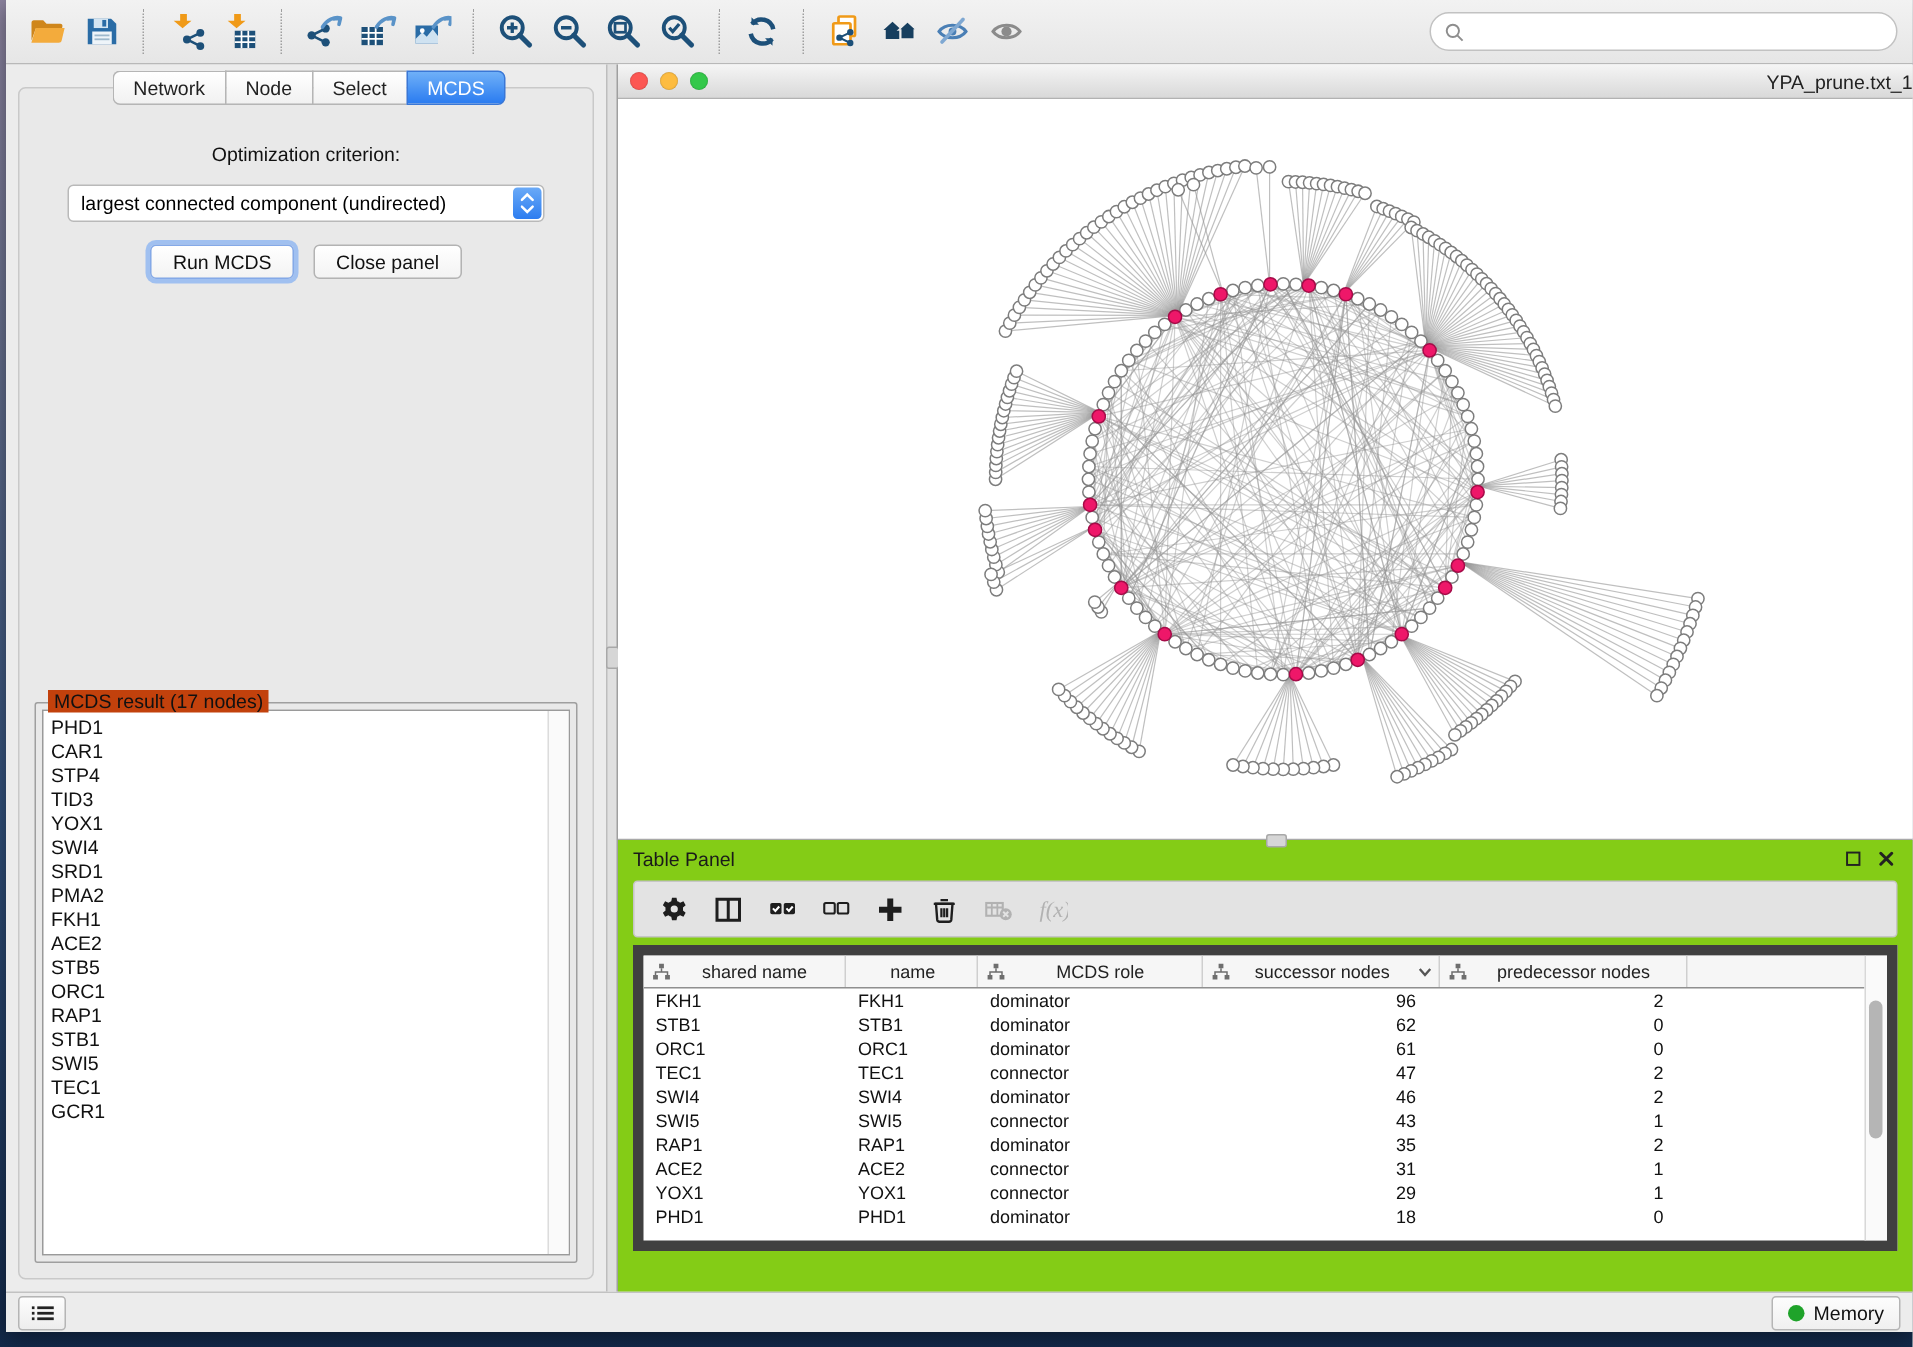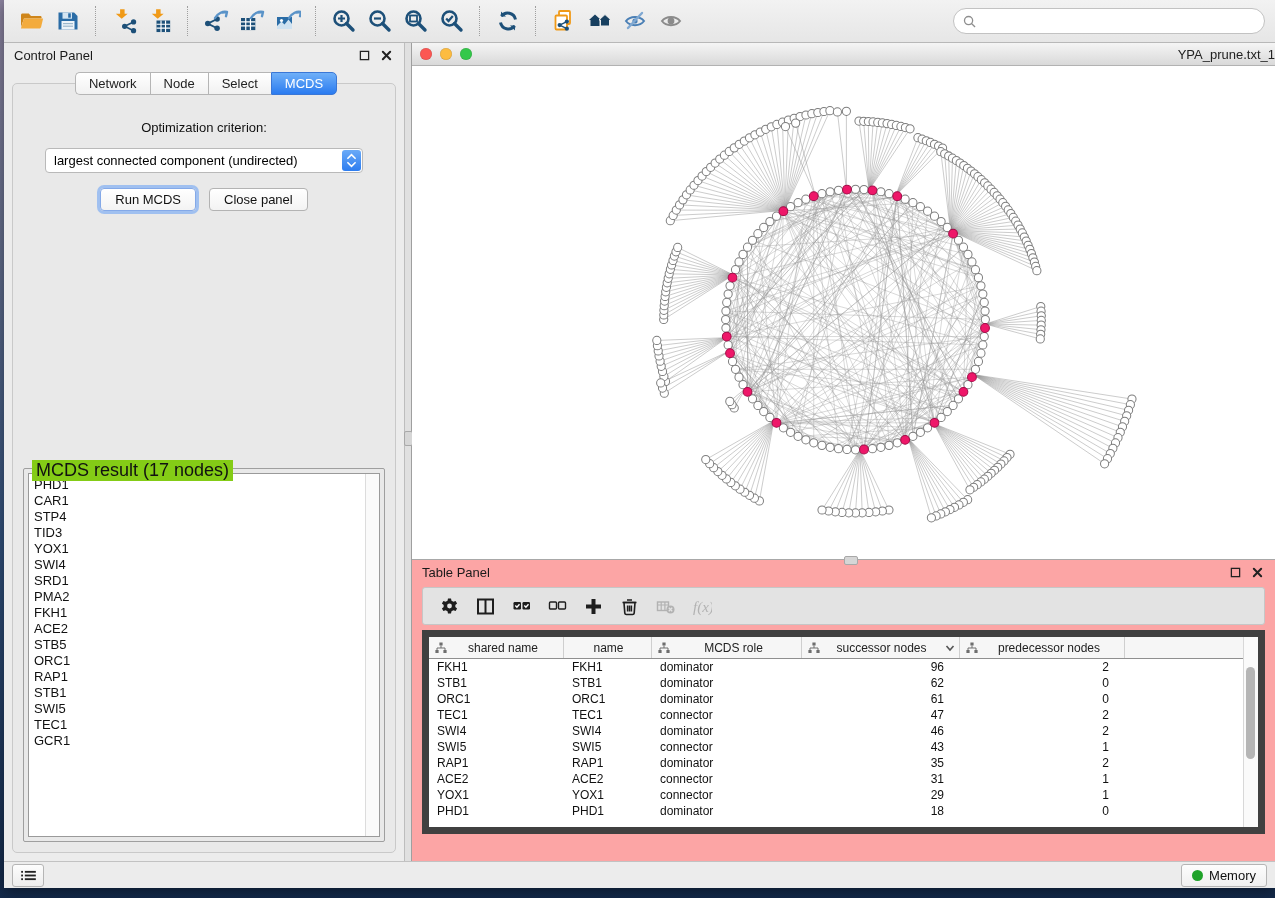--- a/index.html
+++ b/index.html
@@ -38,42 +38,42 @@
   .mselect .txt{flex:1;padding:0 8px;white-space:nowrap;}
   .mselect .step{width:19px;height:21px;margin:0 1px;border-radius:3px;background:linear-gradient(#6aaaf7,#2d7df0);
     display:flex;flex-direction:column;align-items:center;justify-content:center;gap:1px;}
   .mselect .step svg{width:9px;height:7px;}
   .btnrow{display:flex;justify-content:center;gap:13px;margin-top:15px;}
   .mbtn{font-size:13px;background:linear-gradient(#ffffff,#f3f3f3);border:1px solid #b3b3b3;border-radius:4px;
     padding:3px 14px;cursor:pointer;color:#111;}
   .mbtn.focus{box-shadow:0 0 0 3px rgba(101,158,245,.55);border-color:#84a9e8;}
   .fieldset{margin:auto 10px 10px 10px;height:372px;border:1px solid #9f9f9f;border-radius:2px;position:relative;
     background:#e9e9e9;display:flex;flex:0 0 auto;}
-  .fieldset .legend{position:absolute;top:-9px;left:8px;background:#84cc16;padding:0 4px;font-size:18px;color:#111;}
+  .fieldset .legend{position:absolute;top:-9px;left:8px;background:#c2410c;padding:0 4px;font-size:13px;color:#111;}
   .listbox{flex:1;margin:4px;background:#fff;border:1px solid #9a9a9a;display:flex;min-width:0;}
   .listitems{flex:1;padding:3px 0 0 5px;font-size:13px;line-height:16px;color:#111;overflow:hidden;}
   .listitems div{cursor:default;}
   .list-sbar{width:13px;background:#fafafa;border-left:1px solid #dcdcdc;}
   
   .vsplit{width:6px;flex:0 0 auto;background:#e0e0e0;border-left:1px solid #bdbdbd;border-right:1px solid #9f9f9f;
     position:relative;cursor:col-resize;}
   .vsplit .grip{position:absolute;top:388px;left:-1px;width:7px;height:13px;background:#d6d6d6;
     border:1px solid #a8a8a8;border-radius:2px;}
   
   .rcol{flex:1;display:flex;flex-direction:column;min-width:0;}
   .netframe{height:516px;flex:0 0 auto;border-bottom:1px solid #a8a8a8;display:flex;flex-direction:column;background:#fff;}
   .nettitle{height:22px;background:linear-gradient(#f5f5f5,#d9d9d9);border-bottom:1px solid #b2b2b2;
     display:flex;align-items:center;padding:0 8px;position:relative;flex:0 0 auto;}
   .lights{display:flex;gap:8px;}
   .light{width:12px;height:12px;border-radius:50%;box-shadow:inset 0 0 1px rgba(0,0,0,.4);cursor:pointer;}
   .nettitle .title{position:absolute;left:0;right:0;text-align:right;font-size:13px;color:#222;pointer-events:none;}
   .netcanvas{flex:1;background:#fff;position:relative;}
   .netcanvas svg{position:absolute;inset:0;}
   
-  .tpanel{flex:1;display:flex;flex-direction:column;background:#fca5a5;min-height:0;position:relative;}
+  .tpanel{flex:1;display:flex;flex-direction:column;background:#84cc16;min-height:0;position:relative;}
   .hgrip{position:absolute;top:-4px;left:50%;width:12px;height:7px;background:#d6d6d6;border:1px solid #a8a8a8;
     border-radius:2px;cursor:row-resize;z-index:5;}
   .ttoolbar{margin:2px 10px 0 10px;height:36px;background:#e3e3e3;border:1px solid #c6c6c6;border-radius:3px;
     display:flex;align-items:center;padding:0 8px;flex:0 0 auto;}
   .tti{width:36px;height:30px;display:flex;align-items:center;justify-content:center;cursor:pointer;color:#1e1e1e;}
   .tti.disabled{color:#b2b2b2;cursor:default;}
   .tti svg{width:21px;height:21px;}
   .tablewrap{margin:5px 10px 0 10px;background:#fff;border:7px solid #404040;flex:0 0 auto;height:190px;
     display:flex;position:relative;overflow:hidden;}
   .tgrid{flex:1;min-width:0;}
@@ -248,34 +248,20 @@
           <circle cx="6" cy="6" r="4.4" fill="none" stroke="#8e8e8e" stroke-width="1.4"></circle>
           <path d="M9.4 9.4 L13 13" stroke="#8e8e8e" stroke-width="1.4"></path>
         </svg>
         <input placeholder="" style="">
       </div>
     </div>
 
     <div class="work">
 
       <div class="cpanel">
-        <div class="panel-head">
-          <span>Control Panel</span>
-          <span class="sp"></span>
-          <span class="wicon">
-            <svg viewBox="0 0 12 12" width="11" height="11">
-                <rect x="1.5" y="1.5" width="9" height="9" fill="none" stroke="#222" stroke-width="1.4"></rect>
-              </svg>
-          </span>
-          <span class="wicon">
-            <svg viewBox="0 0 12 12" width="11" height="11">
-                <path d="M2 2 L10 10 M10 2 L2 10" stroke="#222" stroke-width="2.2" stroke-linecap="round"></path>
-              </svg>
-          </span>
-        </div>
         <div class="tabrow" id="cp-tabs">
             <div class="tabbtn">Network</div>
             <div class="tabbtn">Node</div>
             <div class="tabbtn">Select</div>
             <div class="tabbtn sel">MCDS</div>
           </div>
         <div class="cbody">
           <div class="optlabel">Optimization criterion:</div>
           <div class="selectrow">
             <div class="mselect">

